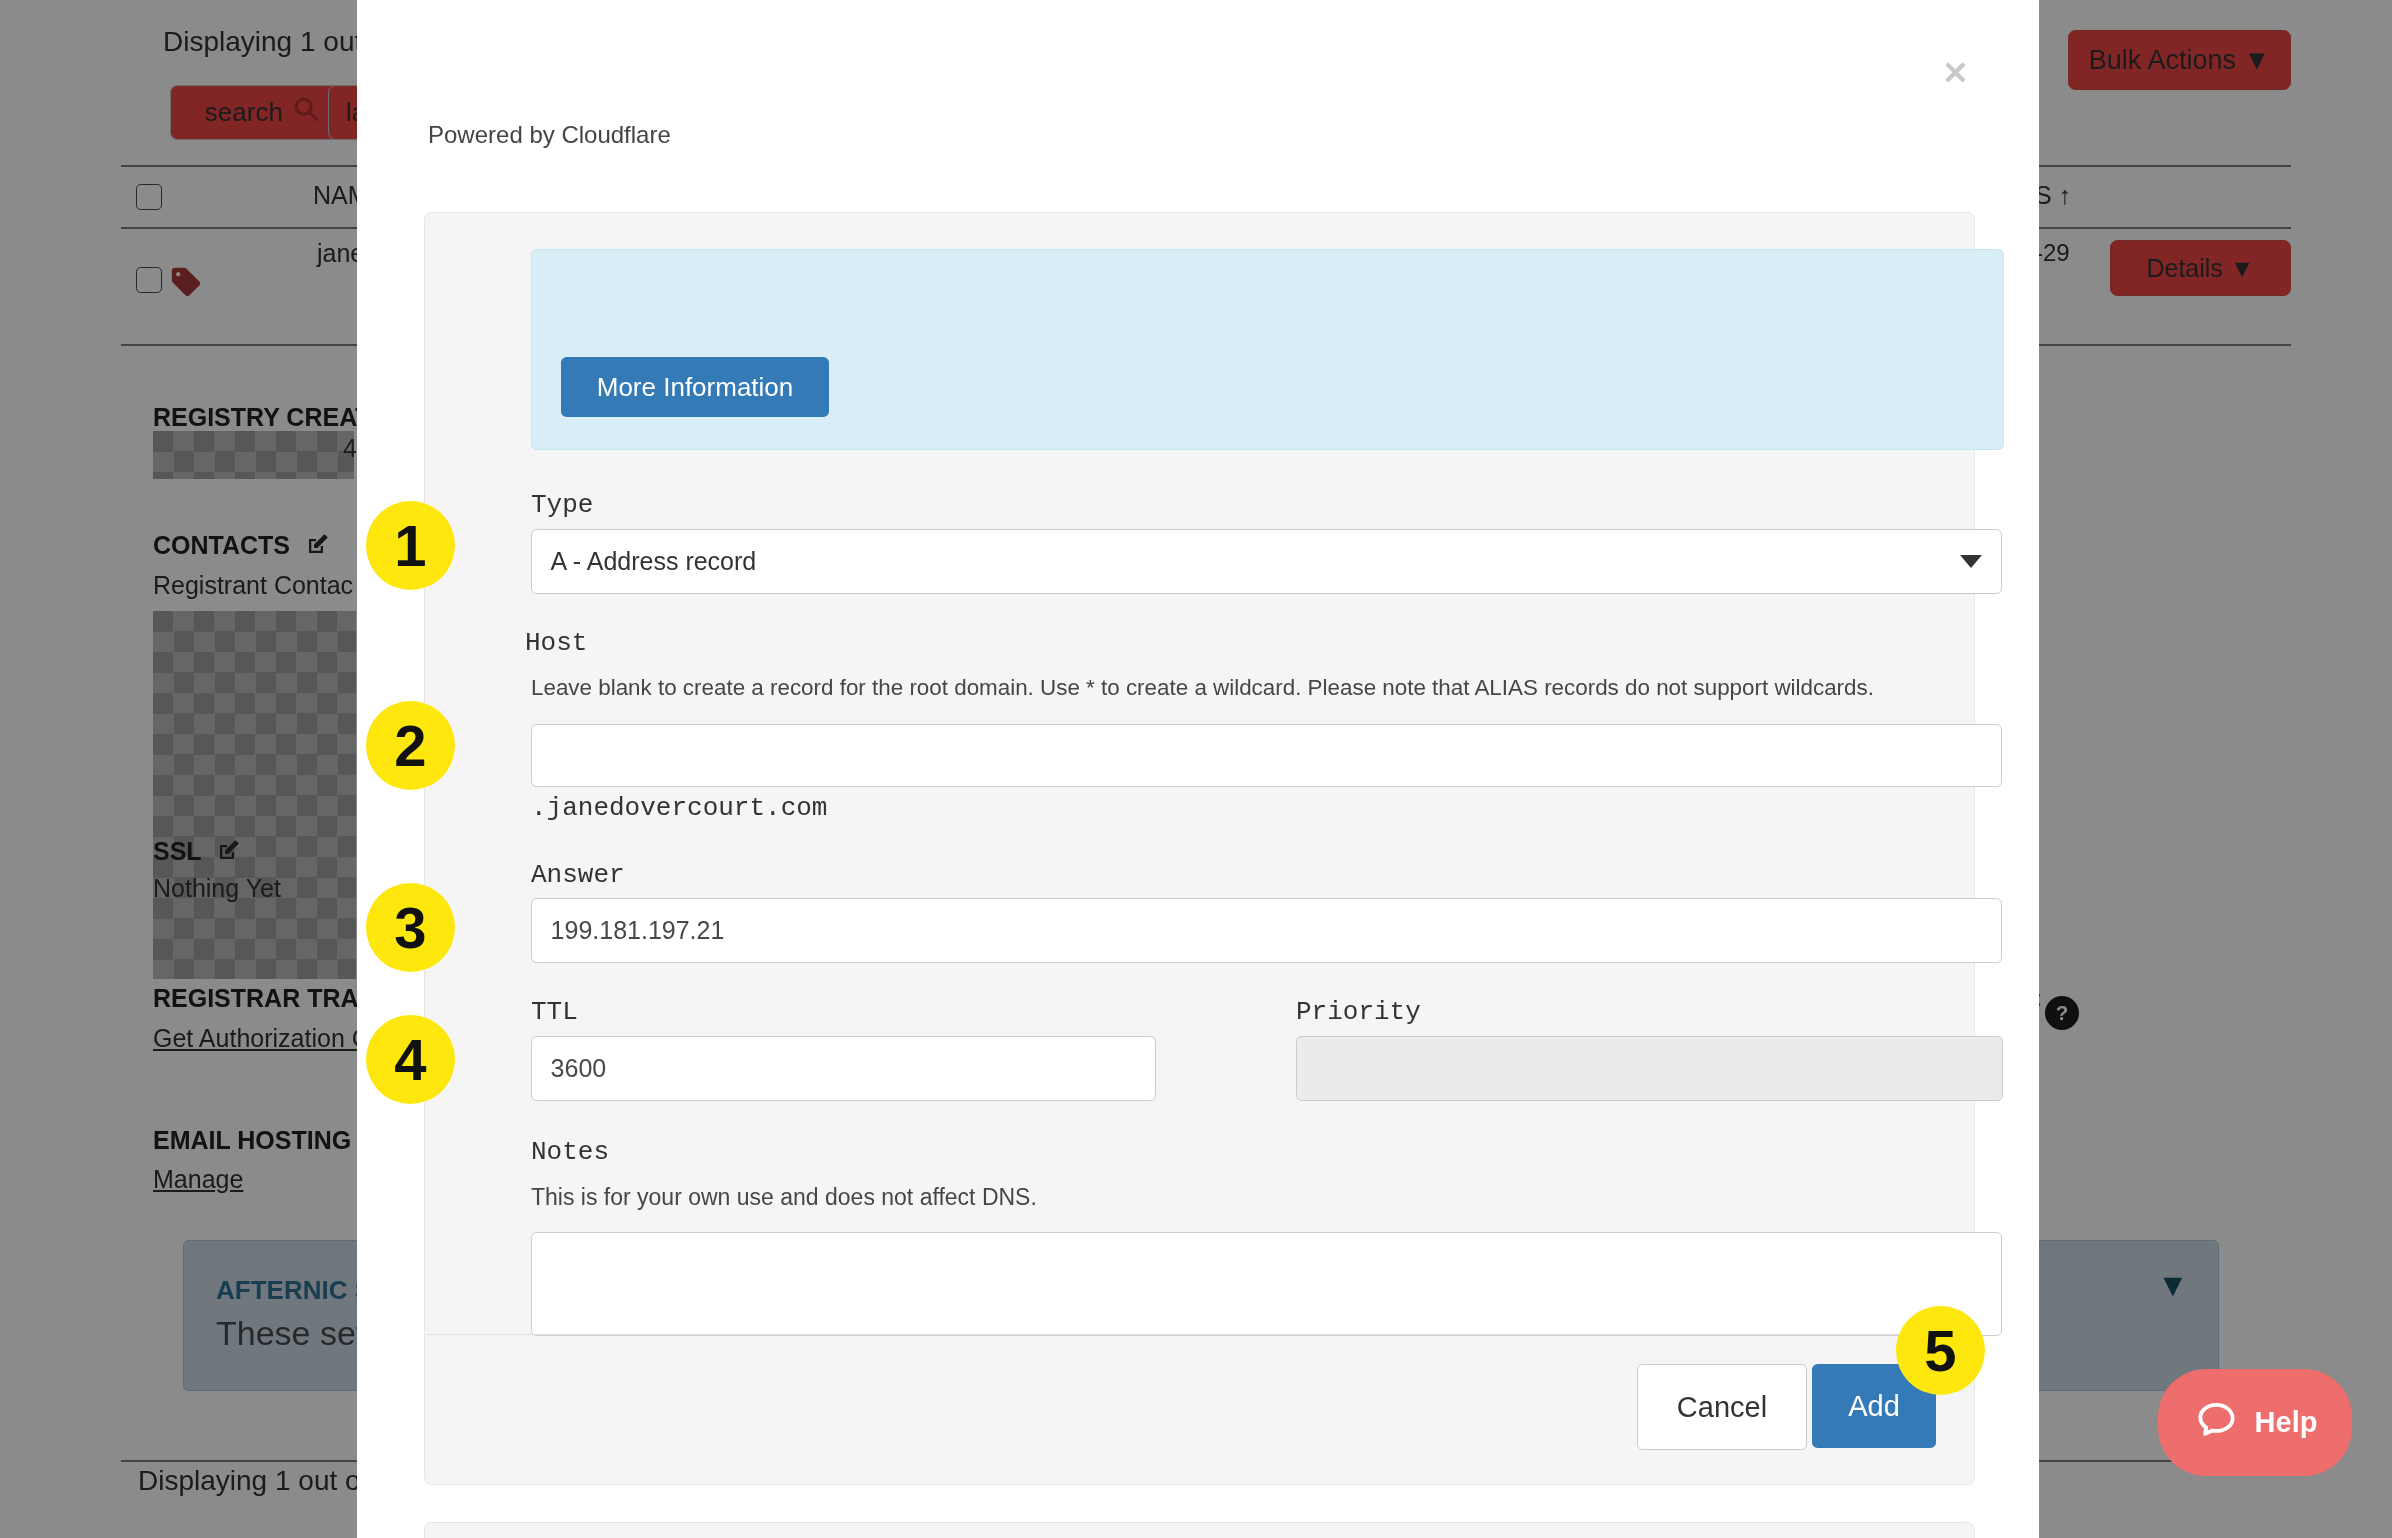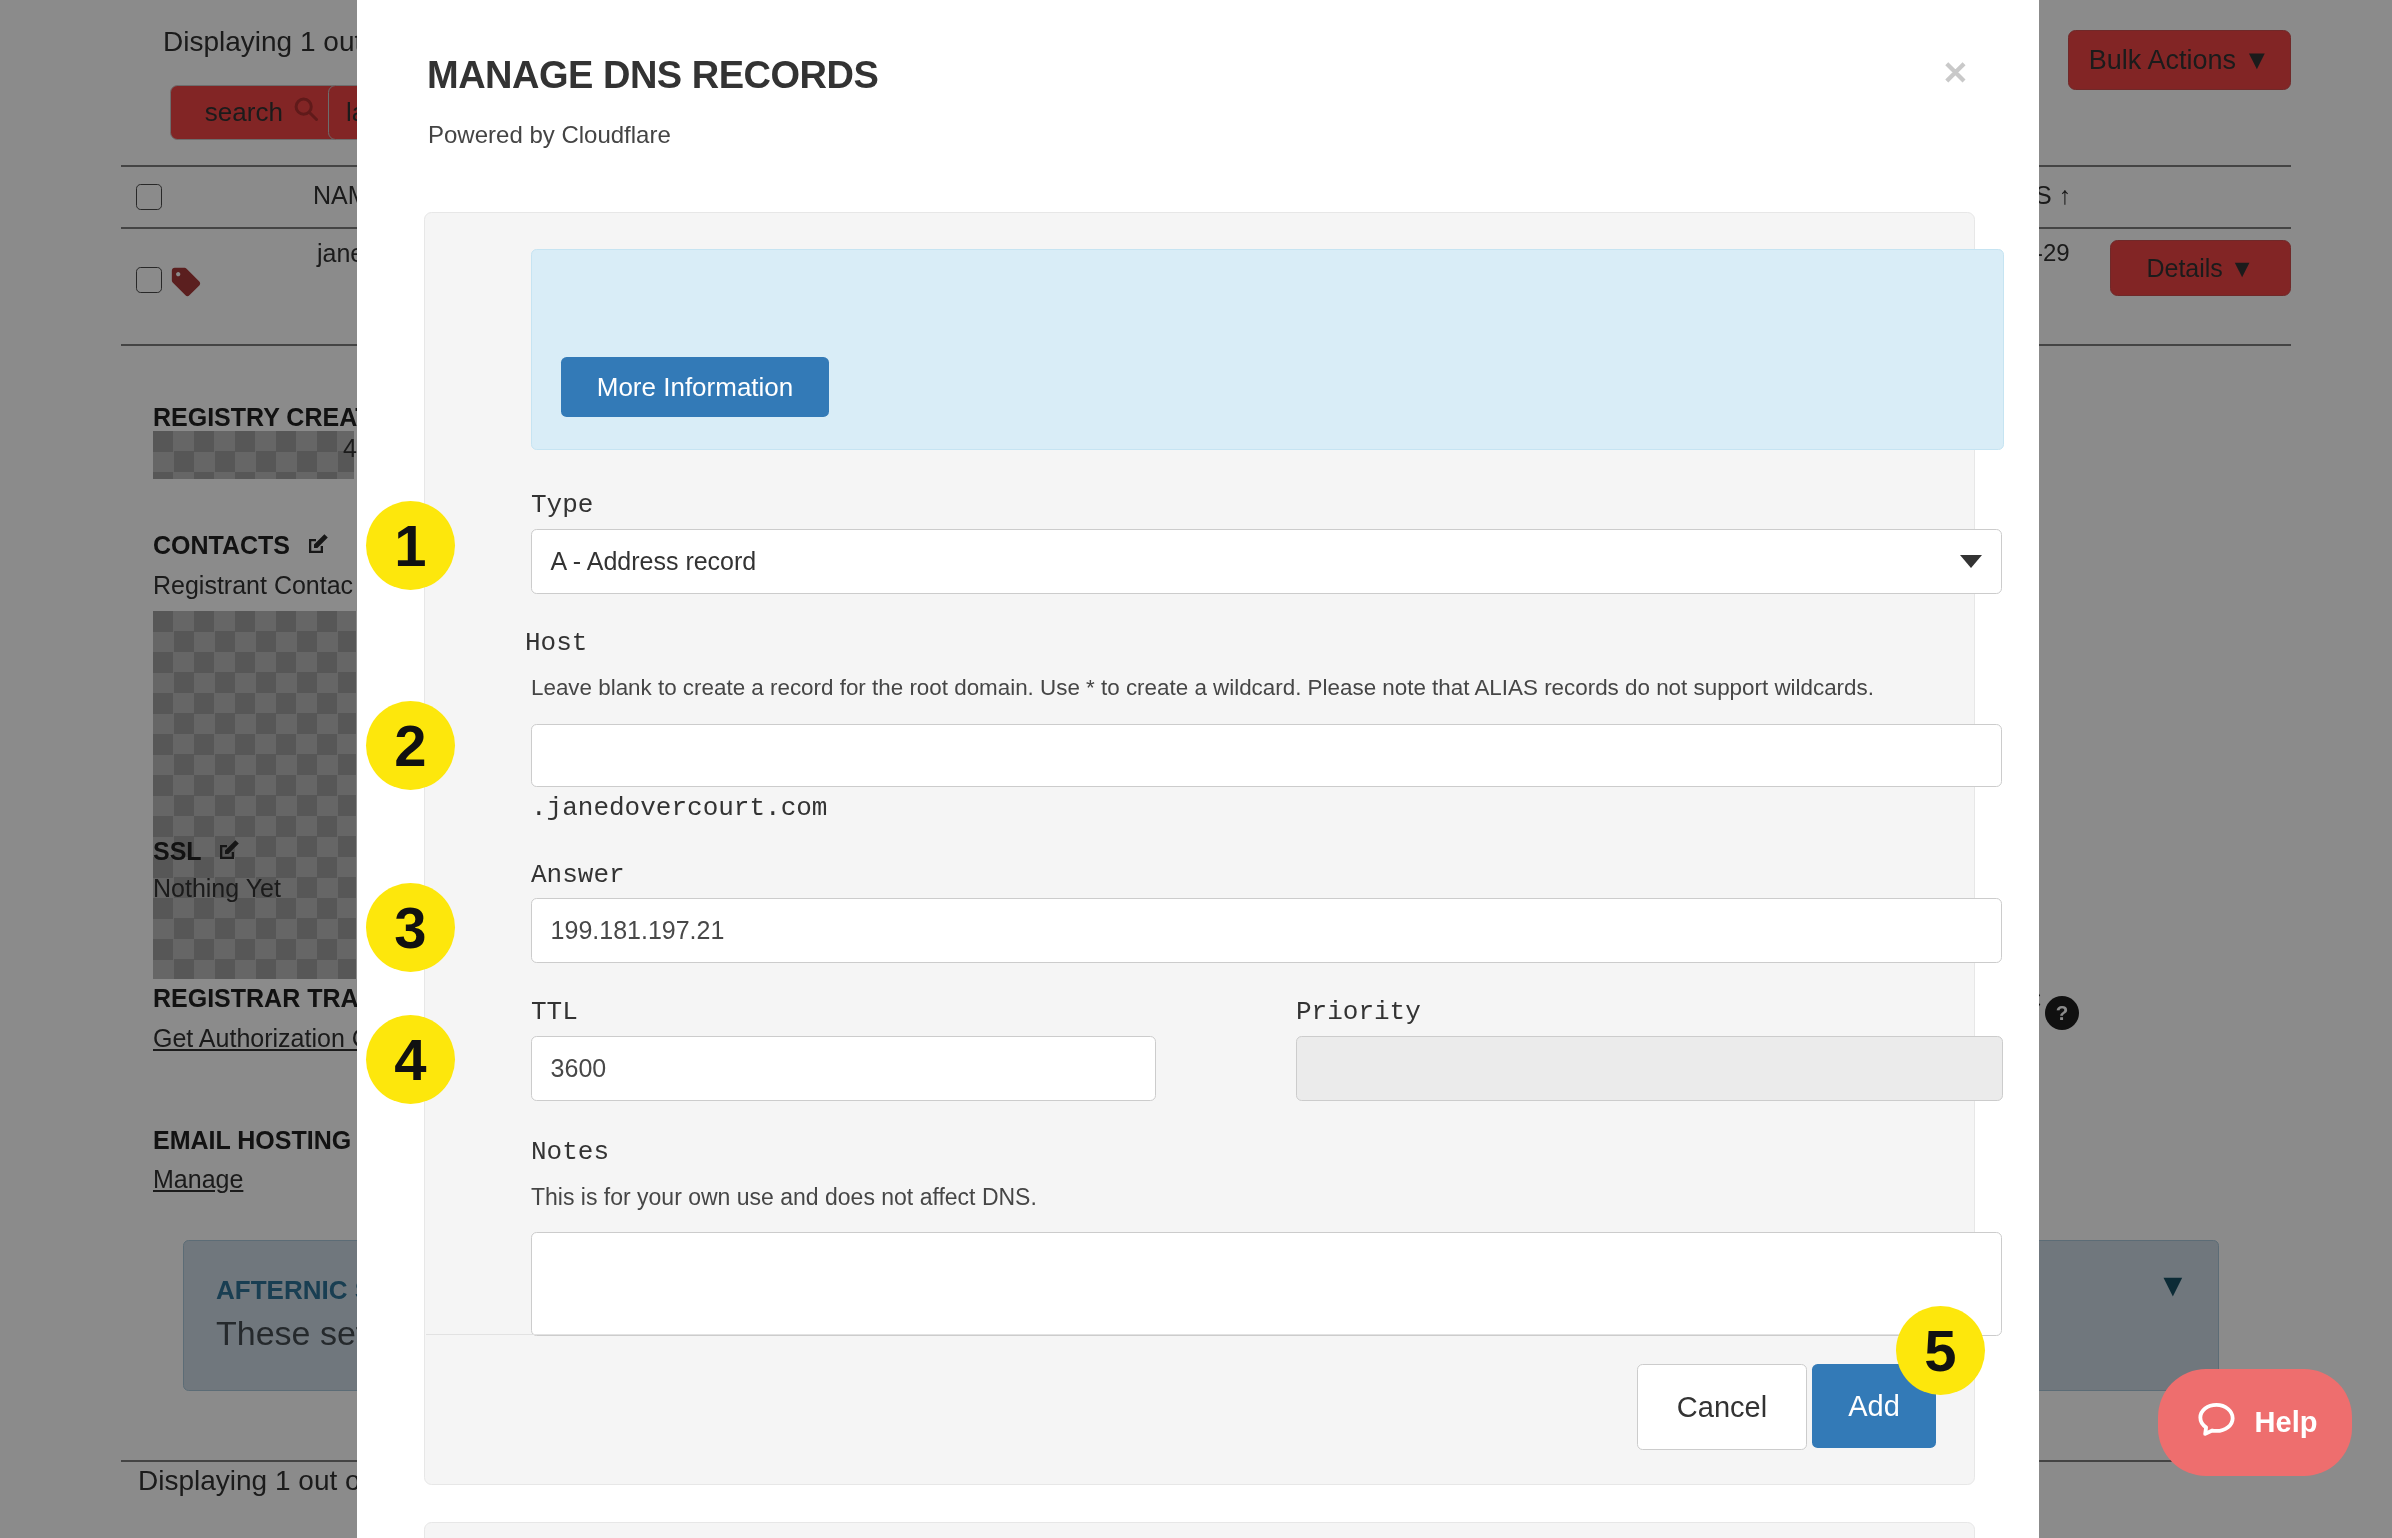--- a/index.html
+++ b/index.html
@@ -149,21 +149,20 @@
     <div class="abs" style="left:32px;top:73px;font-size:34px;color:#454c52;">These settin</div>
     <div class="abs" style="left:1973px;top:26px;font-size:32px;color:#174f63;">▼</div>
   </div>
 
   <div class="hline" style="top:1460px;"></div>
   <div class="abs pg-text" style="left:138px;top:1465px;font-size:28px;">Displaying 1 out of</div>
 
   <div class="overlay"></div>
 
   <div class="modal">
-    <div class="modal-title">MANAGE DNS RECORDS</div>
     <div class="modal-sub">Powered by Cloudflare</div>
     <div class="modal-close">✕</div>
 
     <div class="panel panel1">
       <div class="infobox">
         <button class="btn-primary moreinfo">More Information</button>
       </div>
 
       <div class="flabel" style="left:106px;top:277px;">Type</div>
       <div class="field select" style="left:106px;top:316px;width:1471px;height:65px;">

